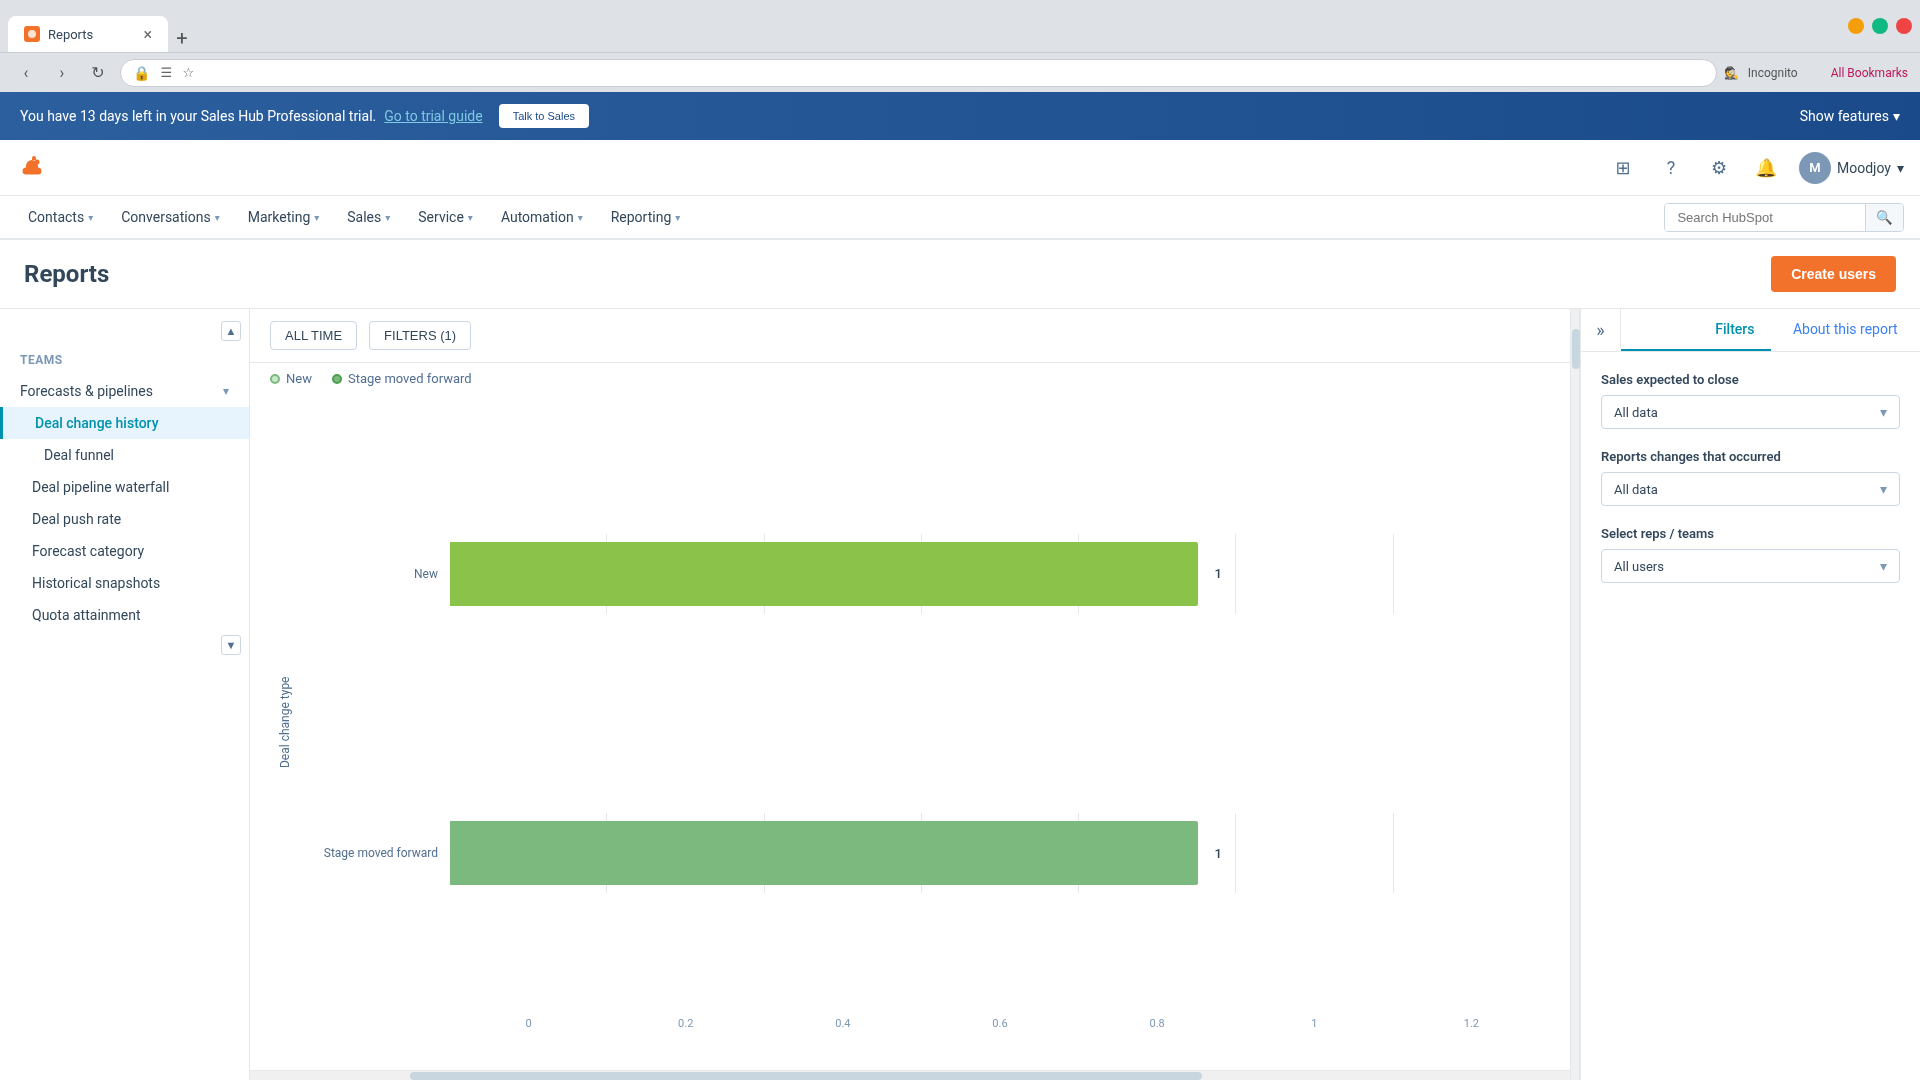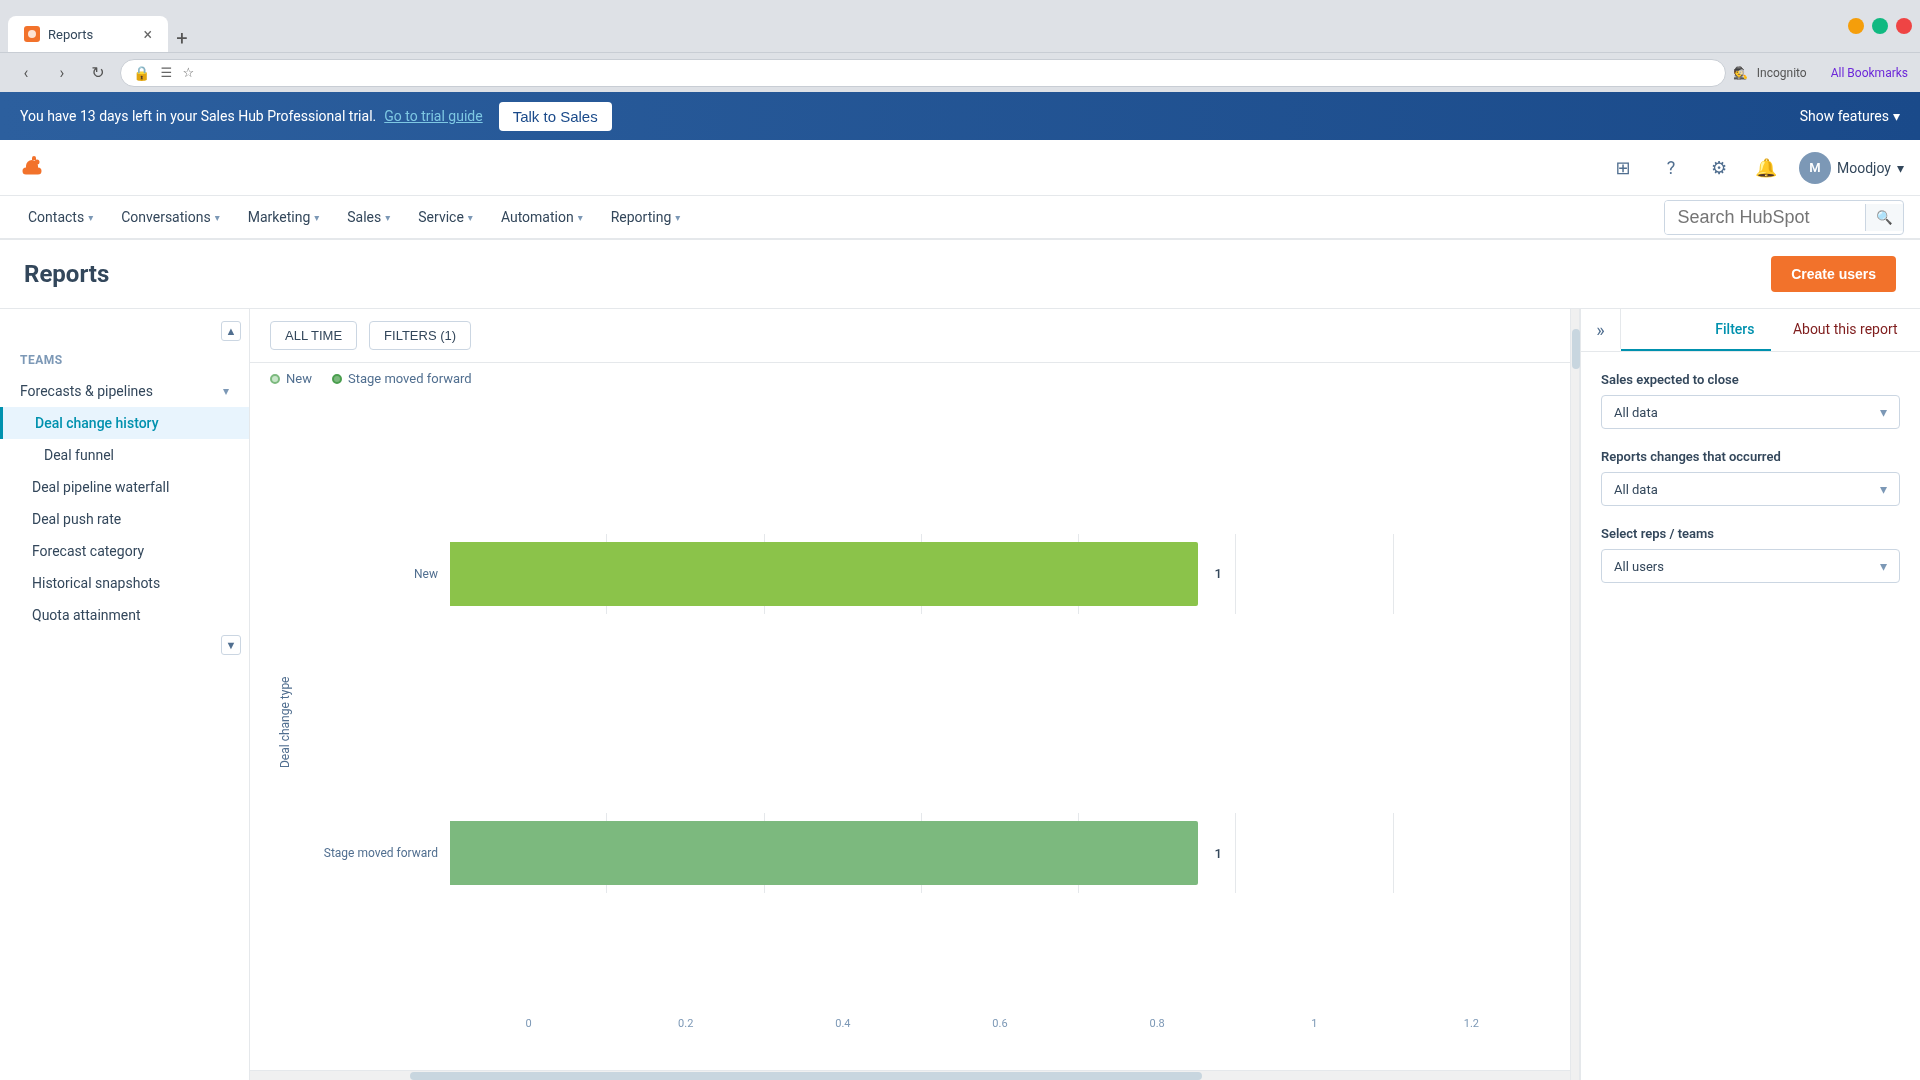--- a/index.html
+++ b/index.html
@@ -23,38 +23,38 @@
     .nav-btn { width: 28px; height: 28px; border-radius: 50%; display: flex; align-items: center; justify-content: center; cursor: pointer; color: #555; font-size: 16px; }
     .address-bar { flex: 1; background: #fff; border-radius: 20px; height: 28px; display: flex; align-items: center; padding: 0 12px; gap: 8px; border: 1px solid #c8cdd4; font-size: 12px; color: #333; }
     .address-url { overflow: hidden; text-overflow: ellipsis; white-space: nowrap; flex: 1; }
     .address-icons { display: flex; gap: 6px; align-items: center; }
     .addr-icon { width: 16px; height: 16px; color: #666; display: flex; align-items: center; justify-content: center; font-size: 13px; }
     .browser-right-icons { display: flex; gap: 8px; align-items: center; font-size: 12px; color: #555; }
 
     
     .trial-banner { background: linear-gradient(90deg, #2c5f9e, #1a4a8a); color: #fff; height: 48px; display: flex; align-items: center; padding: 0 20px; font-size: 14px; gap: 8px; }
     .trial-link { color: #7ec8e3; text-decoration: underline; cursor: pointer; }
-    .trial-btn { background: #fff; color: #1a4a8a; border: none; border-radius: 4px; padding: 6px 14px; font-size: 15px; cursor: pointer; font-weight: 500; margin-left: 8px; }
+    .trial-btn { background: #fff; color: #1a4a8a; border: none; border-radius: 4px; padding: 6px 14px; font-size: 11px; cursor: pointer; font-weight: 500; margin-left: 8px; }
     .show-features { margin-left: auto; display: flex; align-items: center; gap: 4px; cursor: pointer; font-size: 14px; }
 
     
     .hs-topnav { background: #fff; height: 56px; display: flex; align-items: center; padding: 0 16px; border-bottom: 1px solid #e5e8eb; gap: 16px; }
     .hs-logo { width: 32px; height: 32px; display: flex; align-items: center; justify-content: center; }
     .hs-logo svg { width: 32px; height: 32px; }
     .hs-topnav-right { margin-left: auto; display: flex; align-items: center; gap: 16px; }
     .hs-icon-btn { width: 32px; height: 32px; border-radius: 50%; display: flex; align-items: center; justify-content: center; cursor: pointer; color: #516f90; font-size: 18px; }
     .hs-user { display: flex; align-items: center; gap: 6px; cursor: pointer; font-size: 14px; color: #33475b; }
     .hs-avatar { width: 32px; height: 32px; border-radius: 50%; background: #7c98b6; display: flex; align-items: center; justify-content: center; color: #fff; font-size: 13px; font-weight: 600; }
 
     
     .main-nav { background: #fff; height: 44px; display: flex; align-items: center; padding: 0 16px; border-bottom: 2px solid #e5e8eb; gap: 4px; }
     .nav-item { padding: 0 12px; height: 44px; display: flex; align-items: center; gap: 4px; cursor: pointer; font-size: 14px; color: #33475b; border-bottom: 2px solid transparent; margin-bottom: -2px; }
     .nav-chevron { font-size: 10px; color: #7c98b6; }
     .nav-search { margin-left: auto; display: flex; align-items: center; border: 1px solid #cbd6e2; border-radius: 4px; overflow: hidden; }
-    .nav-search input { border: none; outline: none; padding: 6px 12px; font-size: 18px; width: 200px; }
+    .nav-search input { border: none; outline: none; padding: 6px 12px; font-size: 13px; width: 200px; }
     .nav-search-btn { background: #f5f8fa; border: none; border-left: 1px solid #cbd6e2; padding: 6px 10px; cursor: pointer; color: #516f90; }
 
     
     .page-layout { display: flex; flex-direction: column; height: calc(1080px - 52px - 40px - 48px - 56px - 44px); }
     .page-header { background: #fff; padding: 16px 24px; border-bottom: 1px solid #e5e8eb; display: flex; align-items: center; justify-content: space-between; }
     .page-title { font-size: 24px; font-weight: 700; color: #33475b; }
     .create-report-btn { background: #f2722b; color: #fff; border: none; border-radius: 4px; padding: 10px 20px; font-size: 14px; font-weight: 600; cursor: pointer; }
 
     
     .main-content { display: flex; flex: 1; overflow: hidden; }
@@ -94,21 +94,21 @@
     .chart-bar-value { position: absolute; right: -24px; font-size: 13px; color: #33475b; font-weight: 500; }
 
     .x-axis { display: flex; padding-left: 0; margin-top: 4px; }
     .x-tick { flex: 1; text-align: center; font-size: 11px; color: #7c98b6; }
 
     
     .right-panel { width: 340px; background: #fff; border-left: 1px solid #e5e8eb; display: flex; flex-direction: column; overflow-y: auto; flex-shrink: 0; }
     .right-panel-header { display: flex; padding: 0; border-bottom: 1px solid #e5e8eb; }
     .panel-expand-btn { width: 40px; height: 40px; display: flex; align-items: center; justify-content: center; cursor: pointer; color: #516f90; font-size: 18px; border-right: 1px solid #e5e8eb; }
     .panel-tabs { display: flex; flex: 1; }
-    .panel-tab { flex: 1; padding: 12px 16px; text-align: center; font-size: 14px; cursor: pointer; color: #7f1d1d; border-bottom: 2px solid transparent; }
+    .panel-tab { flex: 1; padding: 12px 16px; text-align: center; font-size: 14px; cursor: pointer; color: #3b82f6; border-bottom: 2px solid transparent; }
     .panel-tab.active { color: #0091ae; border-bottom-color: #0091ae; font-weight: 500; text-align: right; }
     .panel-content { padding: 20px; display: flex; flex-direction: column; gap: 20px; }
     .filter-section { display: flex; flex-direction: column; gap: 8px; }
     .filter-label { font-size: 13px; font-weight: 600; color: #33475b; }
     .filter-select { border: 1px solid #cbd6e2; border-radius: 4px; padding: 8px 12px; font-size: 13px; color: #33475b; display: flex; align-items: center; justify-content: space-between; cursor: pointer; background: #fff; }
     .filter-select-chevron { color: #7c98b6; font-size: 14px; }
   </style>
 </head>
 <body>
 
@@ -139,21 +139,21 @@
   <div class="address-bar">
     <span style="color:#666; font-size:14px;">🔒</span>
     <div class="address-icons">
       <span class="addr-icon">☰</span>
       <span class="addr-icon">☆</span>
     </div>
   </div>
   <div class="browser-right-icons">
     <span>🕵</span>
     <span>Incognito</span>
-    <span style="color:#6d28d9; margin-left:16px;">All Bookmarks</span>
+    <span style="color:#be185d; margin-left:25px;">All Bookmarks</span>
   </div>
 </div>
 
 <div class="trial-banner">
   <span>You have 13 days left in your Sales Hub Professional trial.</span>
   <a class="trial-link">Go to trial guide</a>
   <button class="trial-btn">Talk to Sales</button>
   <div class="show-features">
     <span>Show features</span>
     <span>▾</span>

